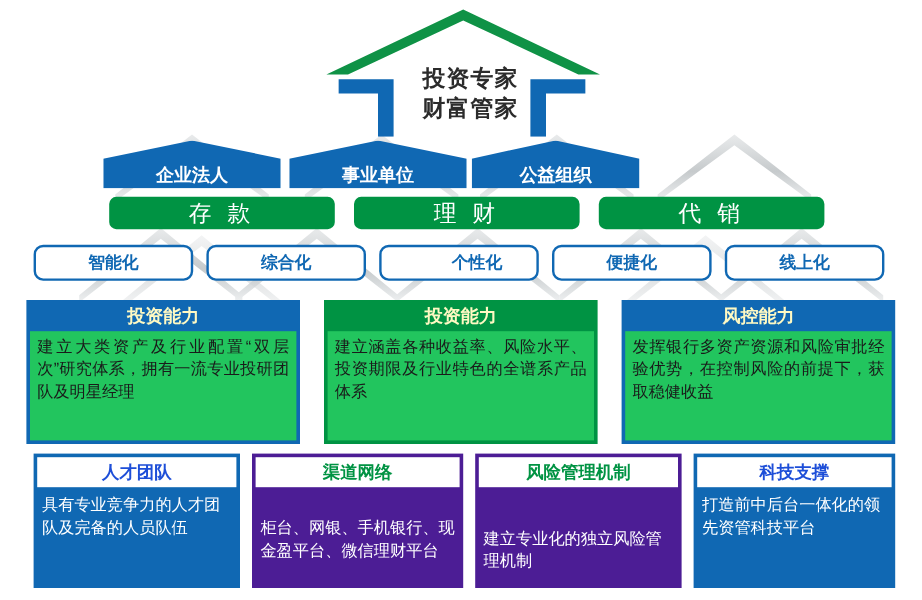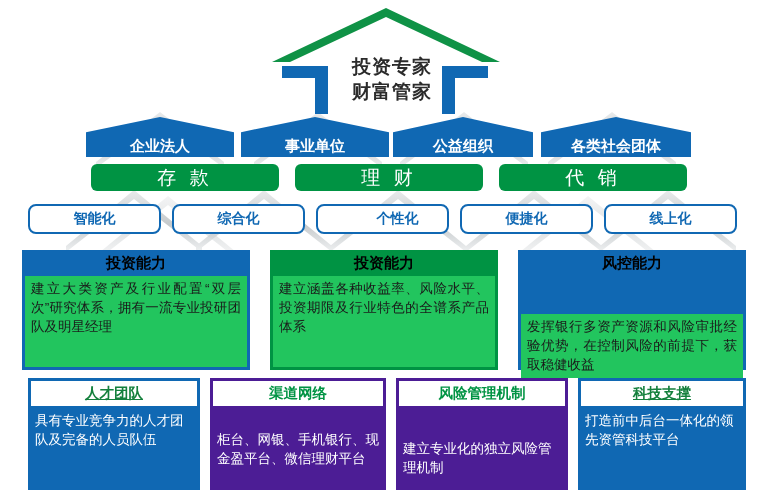--- a/index.html
+++ b/index.html
@@ -61,21 +61,21 @@
   }
 
   
   .cap{
     position:absolute;z-index:3;
     box-sizing:border-box;
     display:flex;flex-direction:column;
   }
   .cap .hd{
     height:26px;flex:0 0 26px;
-    color:#000000;font-size:15px;font-weight:bold;
+    color:#fef9c3;font-size:15px;font-weight:bold;
     display:flex;align-items:center;justify-content:center;
     white-space:nowrap;
   }
   .cap .bd{
     flex:1 1 auto;background:#22c55e;
     margin:0 3px 3px 3px;
     color:#1a1a1a;font-size:13.5px;line-height:19px;
     padding:3px 6px 4px 6px;box-sizing:border-box;
     text-align:justify;
   }
@@ -94,21 +94,21 @@
     font-size:14.5px;font-weight:bold;
     display:flex;align-items:center;justify-content:center;
     margin:3px 3px 0 3px;white-space:nowrap;
   }
   .inv .bd{
     flex:1 1 auto;
     color:#ffffff;font-size:13.5px;line-height:19px;
     padding:5px 7px 4px 7px;box-sizing:border-box;
   }
   .inv.blue{background:#1068B3;}
-  .inv.blue .hd{color:#15803d;text-decoration:underline;}
+  .inv.blue .hd{color:#1d4ed8;}
   .inv.green{background:#4c1d95;gap:19px;}
   .inv.green .hd{color:#009343;}
   .inv .bd.mid{display:flex;align-items:center;}
 </style>
 </head>
 <body>
 
 <div id="stage">
 
   <svg class="greylayer" viewBox="0 0 768 500" width="768" height="500">
@@ -150,21 +150,20 @@
   </svg>
 
   <div class="brand">
     <div>投资专家</div>
     <div>财富管家</div>
   </div>
 
   <div class="pent" style="left:86px;top:117px;width:148px;">企业法人</div>
   <div class="pent" style="left:241px;top:117px;width:148px;">事业单位</div>
   <div class="pent" style="left:393px;top:117px;width:140px;">公益组织</div>
-  <div class="pent" style="left:541px;top:117px;width:150px;">各类社会团体</div>
 
   <div class="pill" style="left:91px;top:164px;width:188px;">存 款</div>
   <div class="pill" style="left:295px;top:164px;width:188px;">理 财</div>
   <div class="pill" style="left:499px;top:164px;width:188px;">代 销</div>
 
   <div class="obox" style="left:28px;top:204px;width:133px;">智能化</div>
   <div class="obox" style="left:172px;top:204px;width:133px;">综合化</div>
   <div class="obox" style="left:316px;top:204px;width:133px;padding-left:30px;">个性化</div>
   <div class="obox" style="left:460px;top:204px;width:133px;">便捷化</div>
   <div class="obox" style="left:604px;top:204px;width:133px;">线上化</div>
@@ -172,21 +171,21 @@
   <div class="cap blue" style="left:22px;top:250px;width:228px;height:120px;">
     <div class="hd">投资能力</div>
     <div class="bd">建立大类资产及行业配置“双层次”研究体系，拥有一流专业投研团队及明星经理</div>
   </div>
 
   <div class="cap green" style="left:270px;top:250px;width:228px;height:120px;">
     <div class="hd">投资能力</div>
     <div class="bd">建立涵盖各种收益率、风险水平、投资期限及行业特色的全谱系产品体系</div>
   </div>
 
-  <div class="cap blue" style="left:518px;top:250px;width:228px;height:120px;gap:38px;">
+  <div class="cap blue" style="left:518px;top:250px;width:228px;height:120px;">
     <div class="hd">风控能力</div>
     <div class="bd">发挥银行多资产资源和风险审批经验优势，在控制风险的前提下，获取稳健收益</div>
   </div>
 
   <div class="inv blue" style="left:28px;top:378px;width:172px;height:112px;">
     <div class="hd">人才团队</div>
     <div class="bd">具有专业竞争力的人才团队及完备的人员队伍</div>
   </div>
 
   <div class="inv green" style="left:210px;top:378px;width:176px;height:112px;">

